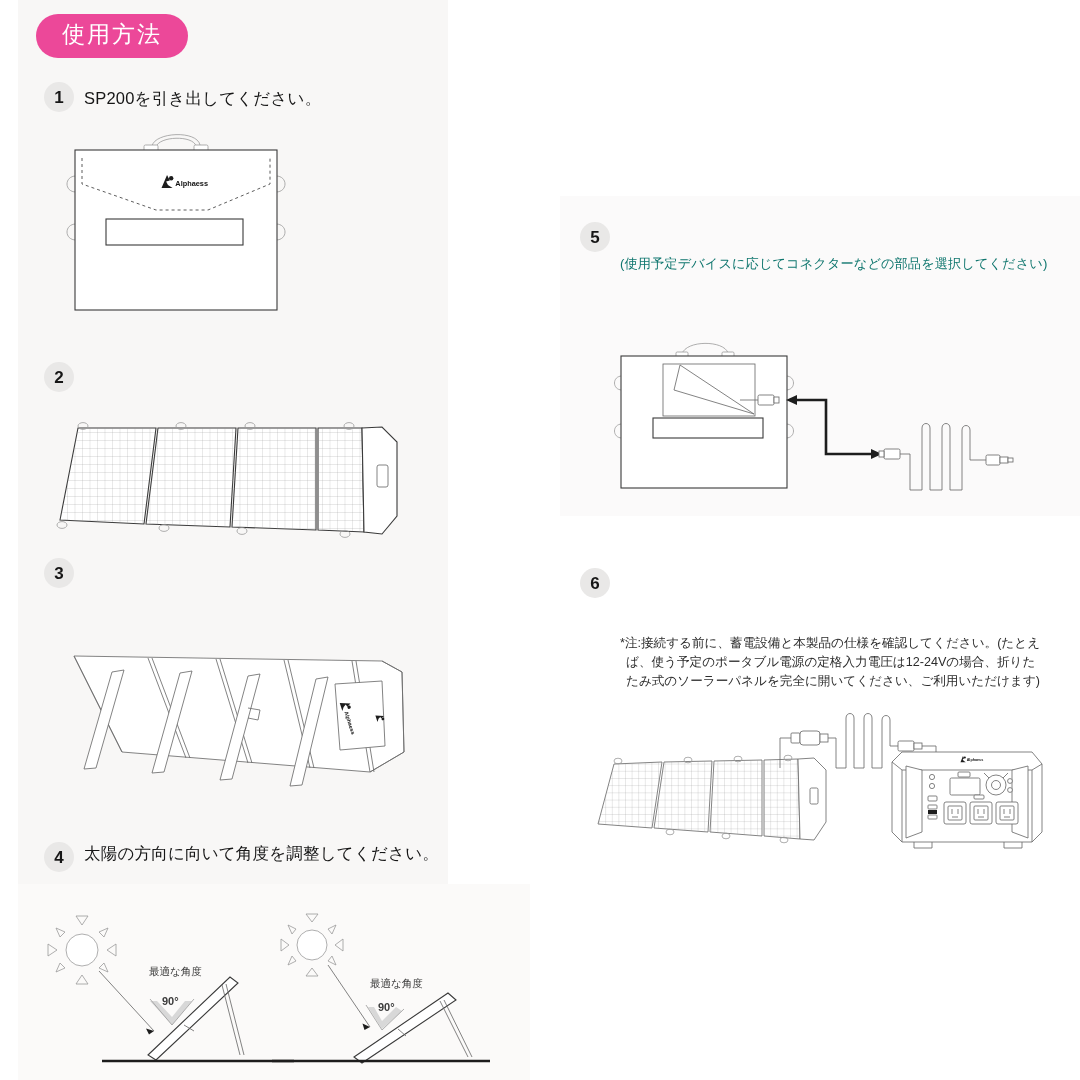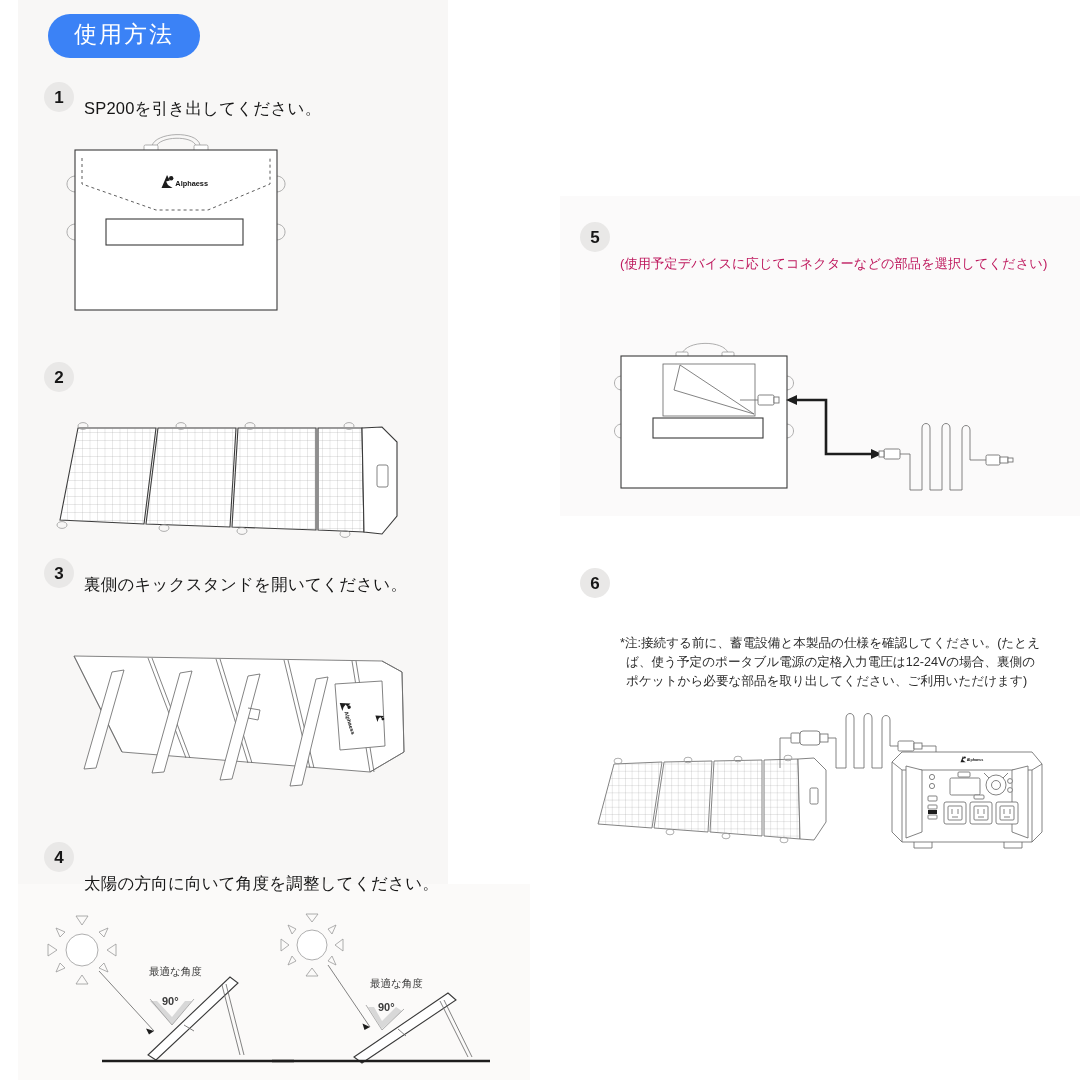--- a/index.html
+++ b/index.html
@@ -33,22 +33,22 @@
   }
   .tint-left-lower {
     position: absolute;
     left: 18px; top: 884px; width: 512px; height: 196px;
     background: #fbfaf9;
   }
 
   
   .title-pill {
     position: absolute;
-    left: 48px; top: 14px;
-    background: #3b82f6;
+    left: 36px; top: 14px;
+    background: #ec4899;
     color: #ffffff;
     border-radius: 22px;
     padding: 7px 26px 9px 26px;
     font-size: 23px;
     letter-spacing: 2px;
     line-height: 1.2;
     font-weight: 500;
   }
   .badge {
     position: absolute;
@@ -62,27 +62,26 @@
     align-items: center;
     justify-content: center;
     line-height: 1;
   }
   .step-title {
     position: absolute;
     font-size: 16.5px;
     line-height: 1.42;
     color: #161616;
     letter-spacing: 0.2px;
-    margin-top: 10px;
   }
   .step-note {
     position: absolute;
     font-size: 13.2px;
     line-height: 1.45;
-    color: #be185d;
+    color: #0f766e;
     letter-spacing: 0.1px;
   }
   .step-note .sub {
     display: block;
     white-space: nowrap;
   }
   .note-hang {
     position: absolute;
     font-size: 12.6px;
     line-height: 1.5;
@@ -179,21 +178,20 @@
       <ellipse class="ln-light" cx="297" cy="18" rx="5" ry="3.4"></ellipse>
 
       <ellipse class="ln-light" cx="10" cy="117" rx="5" ry="3.4"></ellipse>
       <ellipse class="ln-light" cx="112" cy="120" rx="5" ry="3.4"></ellipse>
       <ellipse class="ln-light" cx="190" cy="123" rx="5" ry="3.4"></ellipse>
       <ellipse class="ln-light" cx="293" cy="126" rx="5" ry="3.4"></ellipse>
     </svg>
   </div>
 
   <div class="badge" style="left:44px; top:558px;">3</div>
-  <div class="step-title" style="left:84px; top:563px;">裏側のキックスタンドを開いてください。</div>
 
   <div class="art" style="left:52px; top:632px;">
     <svg width="490" height="160" viewBox="0 0 490 160">
 
       <path class="ln-thin wht" d="M22,24 L330,29 L350,40 L352,120 L318,140 L70,120 L22,24 Z"></path>
       <path class="ln-thin" d="M22,24 L70,120"></path>
 
       <path class="ln-thin" d="M96,26 L134,126"></path>
       <path class="ln-thin" d="M100,26 L138,126"></path>
       <path class="ln-thin" d="M164,27 L196,131"></path>
@@ -219,21 +217,21 @@
       <path class="ln-thin wht" d="M60,40 L72,38 L44,136 L32,137 Z"></path>
       <path class="ln-thin wht" d="M128,41 L140,39 L112,140 L100,141 Z"></path>
       <path class="ln-thin wht" d="M196,44 L208,42 L180,147 L168,148 Z"></path>
       <path class="ln-thin wht" d="M264,47 L276,45 L250,153 L238,154 Z"></path>
 
       <path class="ln-thin" d="M196,76 L208,78 L206,88 L196,86"></path>
     </svg>
   </div>
 
   <div class="badge" style="left:44px; top:842px;">4</div>
-  <div class="step-title" style="left:84px; top:862px;">太陽の方向に向いて角度を調整してください。</div>
+  <div class="step-title" style="left:84px; top:842px;">太陽の方向に向いて角度を調整してください。</div>
 
   <div class="art" style="left:44px; top:905px;">
     <svg width="250" height="170" viewBox="0 0 250 170">
 
       <g>
         <circle class="ln-light wht" cx="38" cy="45" r="16"></circle>
         <g class="ln-light">
           <path d="M38,20 l-6,-9 l12,0 z"></path>
           <path d="M38,70 l-6,9 l12,0 z"></path>
           <path d="M13,45 l-9,-6 l0,12 z"></path>
@@ -331,21 +329,21 @@
       <rect class="ln-thin wht" x="271" y="113" width="5" height="6"></rect>
       <path class="ln-thin" d="M302,116 L302,152 L314,152 L314,90 C314,84 322,84 322,90 L322,152 L334,152 L334,90 C334,84 342,84 342,90 L342,152 L354,152 L354,92 C354,86 362,86 362,92 L362,122 L378,122"></path>
 
       <rect class="ln-thin wht" x="378" y="117" width="14" height="10" rx="1.5"></rect>
       <rect class="ln-thin wht" x="392" y="119" width="8" height="6"></rect>
       <rect class="ln-thin wht" x="400" y="120" width="5" height="4"></rect>
     </svg>
   </div>
 
   <div class="badge" style="left:580px; top:568px;">6</div>
-  <div class="note-hang" style="left:620px; top:634px; width:420px;">*注:接続する前に、蓄電設備と本製品の仕様を確認してください。(たとえば、使う予定のポータブル電源の定格入力電圧は12-24Vの場合、裏側のポケットから必要な部品を取り出してください、ご利用いただけます)</div>
+  <div class="note-hang" style="left:620px; top:634px; width:420px;">*注:接続する前に、蓄電設備と本製品の仕様を確認してください。(たとえば、使う予定のポータブル電源の定格入力電圧は12-24Vの場合、折りたたみ式のソーラーパネルを完全に開いてください、ご利用いただけます)</div>
 
   <div class="art" style="left:592px; top:706px;">
     <svg width="470" height="170" viewBox="0 0 470 170">
       <defs>
         <pattern id="cells2" width="6.6" height="7.2" patternUnits="userSpaceOnUse">
           <path class="grid" d="M0,0 L6.6,0 M0,0 L0,7.2"></path>
         </pattern>
       </defs>
 
       <g>

